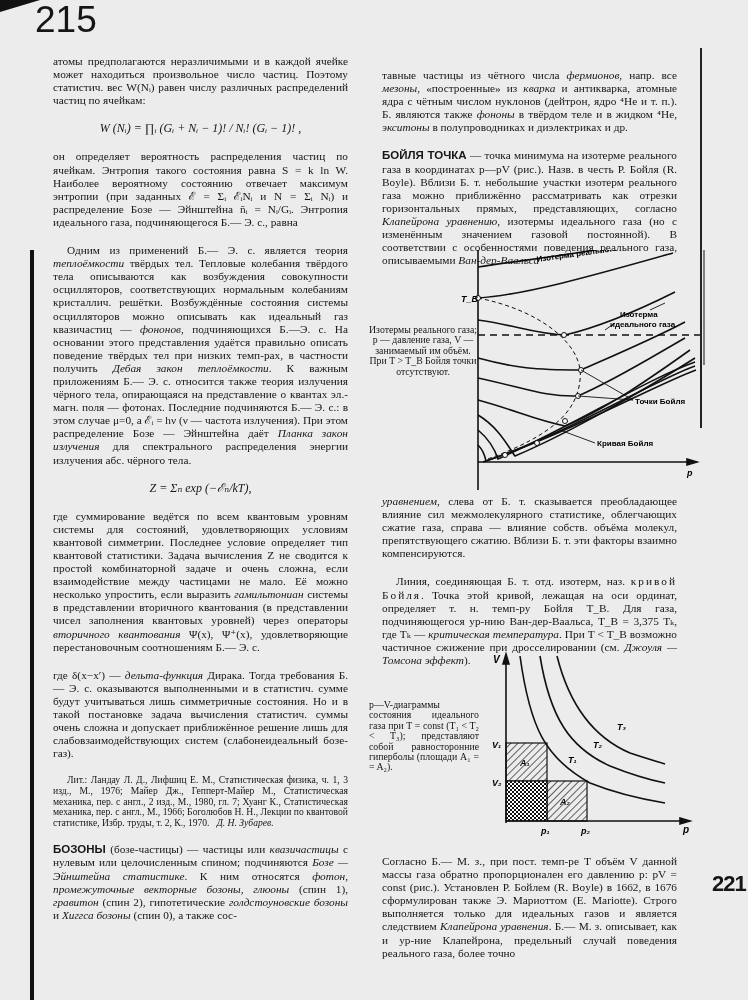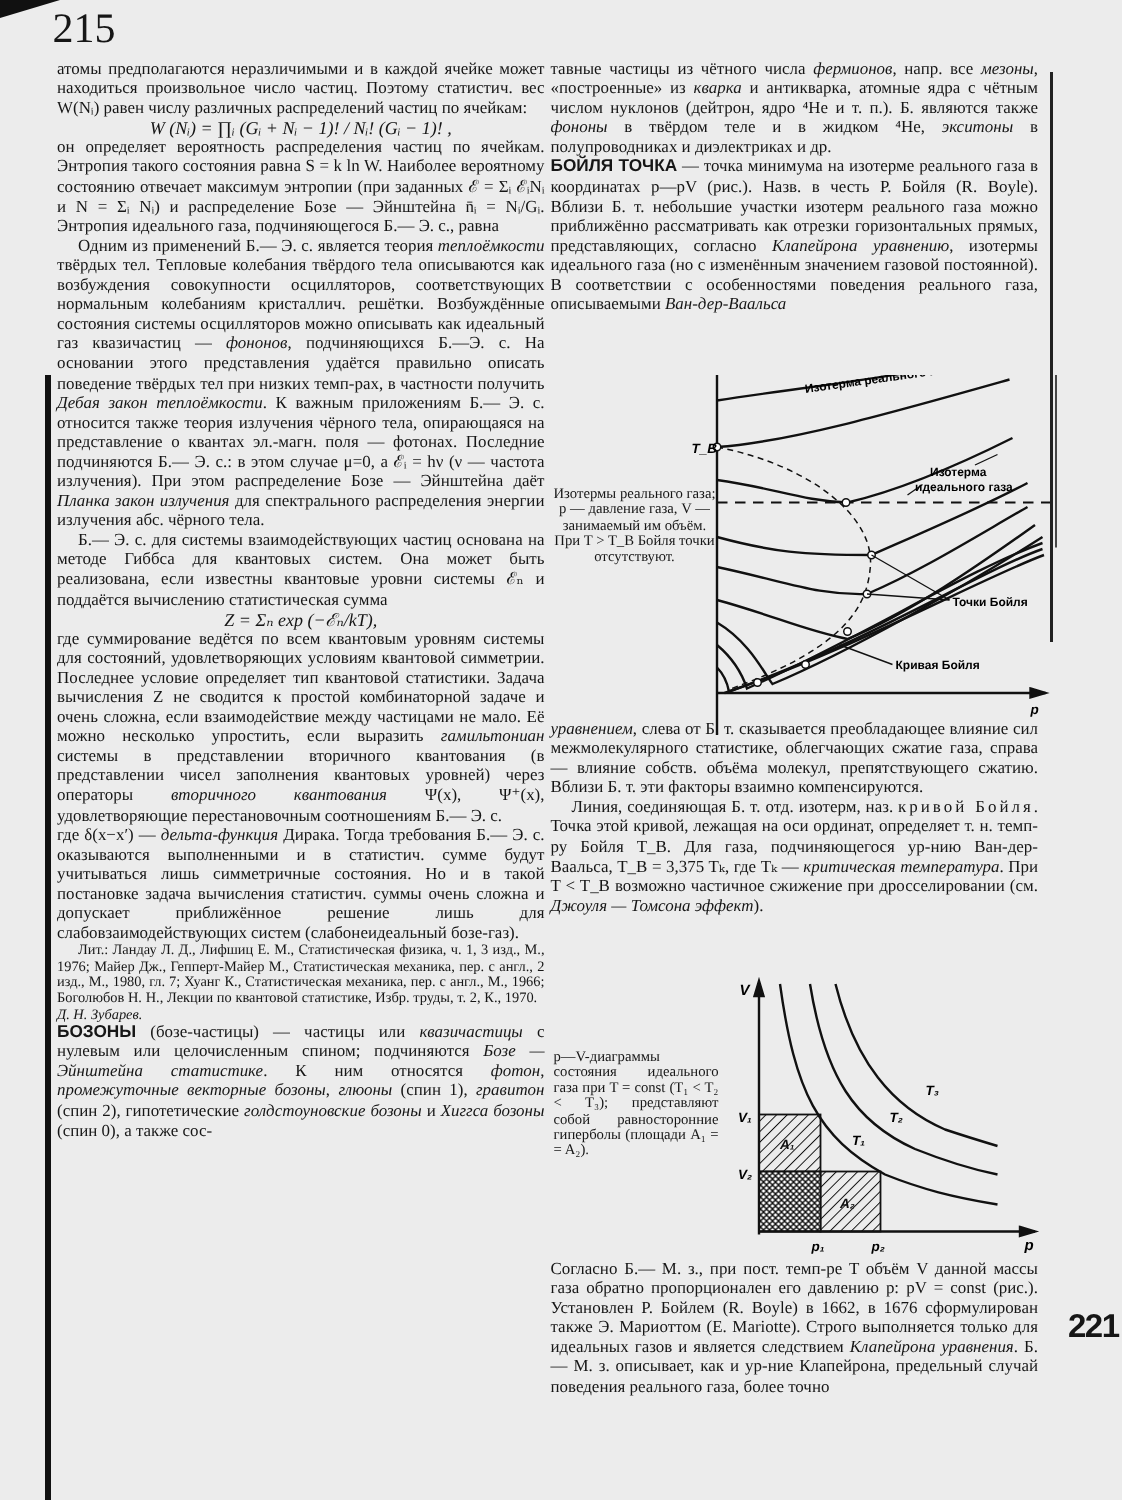--- a/index.html
+++ b/index.html
@@ -1,26 +1,26 @@
 <!DOCTYPE html>
 <html><head>
 <meta charset="utf-8">
 <style>
   html, body { margin:0; padding:0; }
   body { width:748px; height:1000px; background:#ececec; position:relative; overflow:hidden;
          font-family:"Liberation Serif","DejaVu Serif",serif; color:#161616; }
   .left-bar { position:absolute; left:30px; top:250px; width:4px; height:750px; background:#111; }
   .corner { position:absolute; left:0; top:0; width:0; height:0; border-top:12px solid #111; border-right:40px solid transparent; }
-  .pnum-left { position:absolute; left:35px; top:2px; font-size:28px; line-height:36px; font-family:Liberation Serif, serif; }
+  .pnum-left { position:absolute; left:35px; top:2px; font-size:37px; line-height:36px; font-family:Liberation Sans, sans-serif; }
   .pnum-right { position:absolute; left:712px; top:871px; font-size:22px; font-weight:bold; font-family:"Liberation Sans",sans-serif; letter-spacing:-1px;text-align:center;}
   .col { position:absolute; font-size:11.3px; line-height:13.1px; text-align:justify; }
-  .col p { margin:0; text-indent:14px; }
+  .col p { margin:15px; text-indent:14px; }
   .col p.noind { text-indent:0; }
   .colL { left:38px; top:40px; width:325px; }
-  .colR { left:367px; top:40px; width:325px; }
+  .colR { left:367px; top:54px; width:325px; }
   .formula { text-align:center; margin:5px 0; font-style:italic; font-size:12px; text-indent:0 !important; }
   .lit { font-size:9.6px; line-height:10.6px; }
   .hw { font-weight:bold; font-family:"Liberation Sans",sans-serif; font-size:11.5px; }
   i { font-style:italic; }
   .spaced { letter-spacing:2px; }
   .sidebar-rule { position:absolute; left:700px; top:48px; width:2px; height:380px; background:#222; }
   .running-head { position:absolute; left:705px; top:48px; width:40px; height:240px; }
   .fig1 { position:absolute; left:365px; top:250px; width:340px; height:245px; }
   .fig2 { position:absolute; left:365px; top:648px; width:330px; height:190px; }
   .caption { position:absolute; font-size:9.8px; line-height:10.4px; text-align:justify; }
@@ -37,21 +37,20 @@
 <div class="pnum-right">221</div>
 
 <div class="sidebar-rule"></div>
 <div class="running-head"></div>
 
 <div class="col colL">
   <p class="noind">атомы предполагаются неразличимыми и в каждой ячейке может находиться произвольное число частиц. Поэтому статистич. вес W(Nᵢ) равен числу различных распределений частиц по ячейкам:</p>
   <p class="formula">W (Nᵢ) = ∏ᵢ (Gᵢ + Nᵢ − 1)! / Nᵢ! (Gᵢ − 1)! ,</p>
   <p class="noind">он определяет вероятность распределения частиц по ячейкам. Энтропия такого состояния равна S = k ln W. Наиболее вероятному состоянию отвечает максимум энтропии (при заданных ℰ = Σᵢ ℰᵢNᵢ и N = Σᵢ Nᵢ) и распределение Бозе — Эйнштейна n̄ᵢ = Nᵢ/Gᵢ. Энтропия идеального газа, подчиняющегося Б.— Э. с., равна</p>
   <p><span>Одним из применений Б.— Э. с. является теория </span><i>теплоёмкости</i><span> твёрдых тел. Тепловые колебания твёрдого тела описываются как возбуждения совокупности осцилляторов, соответствующих нормальным колебаниям кристаллич. решётки. Возбуждённые состояния системы осцилляторов можно описывать как идеальный газ квазичастиц — </span><i>фононов</i><span>, подчиняющихся Б.—Э. с. На основании этого представления удаётся правильно описать поведение твёрдых тел при низких темп-рах, в частности получить </span><i>Дебая закон теплоёмкости</i><span>. К важным приложениям Б.— Э. с. относится также теория излучения чёрного тела, опирающаяся на представление о квантах эл.-магн. поля — фотонах. Последние подчиняются Б.— Э. с.: в этом случае μ=0, а ℰᵢ = hν (ν — частота излучения). При этом распределение Бозе — Эйнштейна даёт </span><i>Планка закон излучения</i><span> для спектрального распределения энергии излучения абс. чёрного тела.</span></p>
-  <p>Б.— Э. с. для системы взаимодействующих частиц основана на методе Гиббса для квантовых систем. Она может быть реализована, если известны квантовые уровни системы ℰₙ и поддаётся вычислению статистическая сумма</p>
   <p class="formula">Z = Σₙ exp (−ℰₙ/kT),</p>
   <p class="noind"><span>где суммирование ведётся по всем квантовым уровням системы для состояний, удовлетворяющих условиям квантовой симметрии. Последнее условие определяет тип квантовой статистики. Задача вычисления Z не сводится к простой комбинаторной задаче и очень сложна, если взаимодействие между частицами не мало. Её можно несколько упростить, если выразить </span><i>гамильтониан</i><span> системы в представлении вторичного квантования (в представлении чисел заполнения квантовых уровней) через операторы </span><i>вторичного квантования</i><span> Ψ(x), Ψ⁺(x), удовлетворяющие перестановочным соотношениям Б.— Э. с.</span></p>
   <p class="noind"><span>где δ(x−x′) — </span><i>дельта-функция</i><span> Дирака. Тогда требования Б.— Э. с. оказываются выполненными и в статистич. сумме будут учитываться лишь симметричные состояния. Но и в такой постановке задача вычисления статистич. суммы очень сложна и допускает приближённое решение лишь для слабовзаимодействующих систем (слабонеидеальный бозе-газ).</span></p>
   <p class="lit"><span>Лит.: Ландау Л. Д., Лифшиц Е. М., Статистическая физика, ч. 1, 3 изд., М., 1976; Майер Дж., Гепперт-Майер М., Статистическая механика, пер. с англ., 2 изд., М., 1980, гл. 7; Хуанг К., Статистическая механика, пер. с англ., М., 1966; Боголюбов Н. Н., Лекции по квантовой статистике, Избр. труды, т. 2, К., 1970.</span> &nbsp; <i>Д. Н. Зубарев.</i></p>
   <p class="noind"><span class="hw">БОЗОНЫ</span><span> (бозе-частицы) — частицы или </span><i>квазичастицы</i><span> с нулевым или целочисленным спином; подчиняются </span><i>Бозе — Эйнштейна статистике</i><span>. К ним относятся </span><i>фотон</i><span>, </span><i>промежуточные векторные бозоны</i><span>, </span><i>глюоны</i><span> (спин 1), </span><i>гравитон</i><span> (спин 2), гипотетические </span><i>голдстоуновские бозоны</i><span> и </span><i>Хиггса бозоны</i><span> (спин 0), а также сос-</span></p>
 </div>
 
 <div class="col colR">
   <p class="noind"><span>тавные частицы из чётного числа </span><i>фермионов</i><span>, напр. все </span><i>мезоны</i><span>, «построенные» из </span><i>кварка</i><span> и антикварка, атомные ядра с чётным числом нуклонов (дейтрон, ядро ⁴He и т. п.). Б. являются также </span><i>фононы</i><span> в твёрдом теле и в жидком ⁴He, </span><i>экситоны</i><span> в полупроводниках и диэлектриках и др.</span></p>
   <p class="noind"><span class="hw">БОЙЛЯ ТОЧКА</span><span> — точка минимума на изотерме реального газа в координатах p—pV (рис.). Назв. в честь Р. Бойля (R. Boyle). Вблизи Б. т. небольшие участки изотерм реального газа можно приближённо рассматривать как отрезки горизонтальных прямых, представляющих, согласно </span><i>Клапейрона уравнению</i><span>, изотермы идеального газа (но с изменённым значением газовой постоянной). В соответствии с особенностями поведения реального газа, описываемыми </span><i>Ван-дер-Ваальса</i></p>

